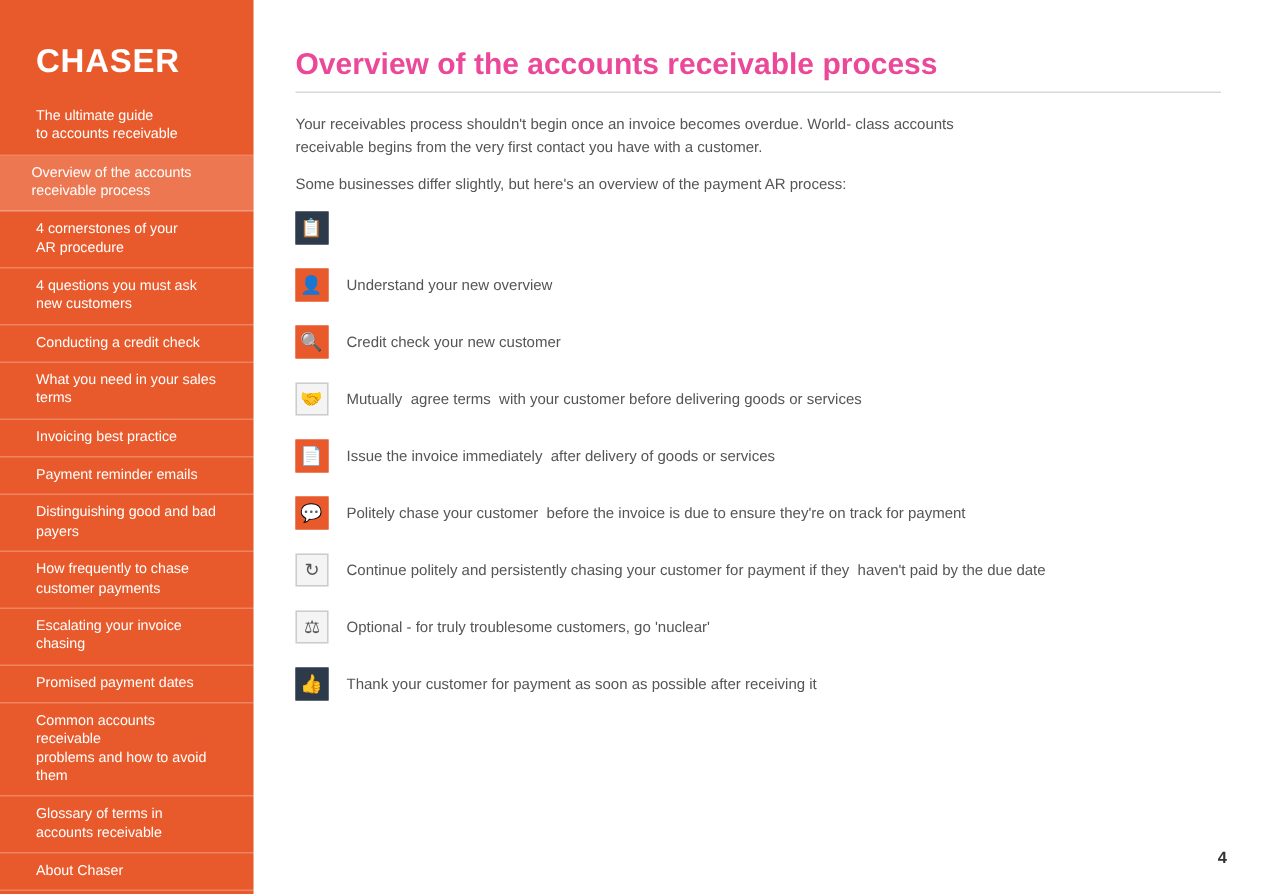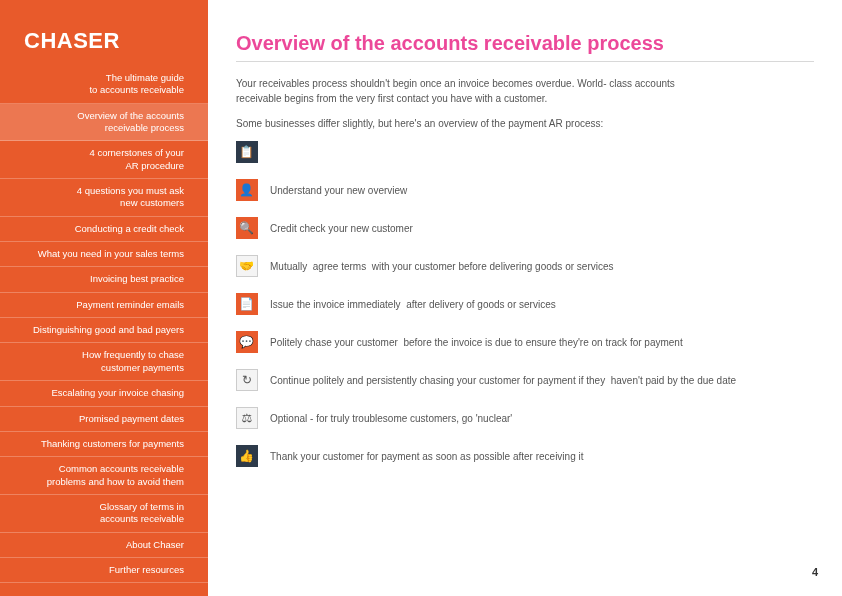--- a/index.html
+++ b/index.html
@@ -1,20 +1,20 @@
 <!DOCTYPE html>
 <html><head>
 <meta charset="utf-8">
 <style>
 * { margin:0; padding:0; box-sizing:border-box; }
 body { font-family: Arial, Helvetica, sans-serif; width:842px; height:596px; display:flex; background:#fff; color:#444; }
-.sidebar { width:208px; background:#e85a2b; color:#fff; padding:28px 0 20px 0; display:flex; flex-direction:column; font-size:10px; }
+.sidebar { width:169px; background:#e85a2b; color:#fff; padding:28px 0 20px 0; display:flex; flex-direction:column; font-size:10px; }
 .logo { font-size:22px; font-weight:800; letter-spacing:0.5px; padding:0 24px 12px 24px; }
 .nav { flex:1; }
-.nav-item { padding:6px 24px; border-bottom:1px solid rgba(255,255,255,0.25); cursor:pointer; line-height:1.3; font-size:9.5px;text-align:right; }
+.nav-item { padding:6px 24px; border-bottom:1px solid rgba(255,255,255,0.25); cursor:pointer; line-height:1.3; font-size:9.5px; }
 .nav-item.active { background:rgba(255,255,255,0.18);padding-left:21px; }
 .main { flex:1; padding:32px 28px 20px 28px; position:relative; }
 .title { font-size:20px; font-weight:700; color:#ec4899; margin-bottom:6px; }
 .rule { height:1px; background:#d8d8d8; margin-bottom:14px; }
 .intro { font-size:10px; line-height:1.5; margin-bottom:10px; color:#555; }
 .step-list { display:flex; flex-direction:column; gap:16px; margin-top:8px; }
 .step { display:flex; align-items:center; gap:12px; font-size:10px; color:#555; }
 .icon-box { width:22px; height:22px; display:flex; align-items:center; justify-content:center; font-size:12px; flex-shrink:0; border:1px solid #ccc; }
 .icon-box.dark  { background:#2d3a4a; color:#fff; border-color:#2d3a4a; }
 .icon-box.orange{ background:#e85a2b; color:#fff; border-color:#e85a2b; }
@@ -33,21 +33,20 @@
       <div class="nav-item">4 cornerstones of your<br>AR procedure</div>
       <div class="nav-item">4 questions you must ask<br>new customers</div>
       <div class="nav-item">Conducting a credit check</div>
       <div class="nav-item">What you need in your sales terms</div>
       <div class="nav-item">Invoicing best practice</div>
       <div class="nav-item">Payment reminder emails</div>
       <div class="nav-item">Distinguishing good and bad payers</div>
       <div class="nav-item">How frequently to chase<br>customer payments</div>
       <div class="nav-item">Escalating your invoice chasing</div>
       <div class="nav-item">Promised payment dates</div>
-      <div class="nav-item">Thanking customers for payments</div>
       <div class="nav-item">Common accounts receivable<br>problems and how to avoid them</div>
       <div class="nav-item">Glossary of terms in<br>accounts receivable</div>
       <div class="nav-item">About Chaser</div>
       <div class="nav-item">Further resources</div>
     </div>
 
 </div>
 
 <div class="main">
   <div class="title">Overview of the accounts receivable process</div>

